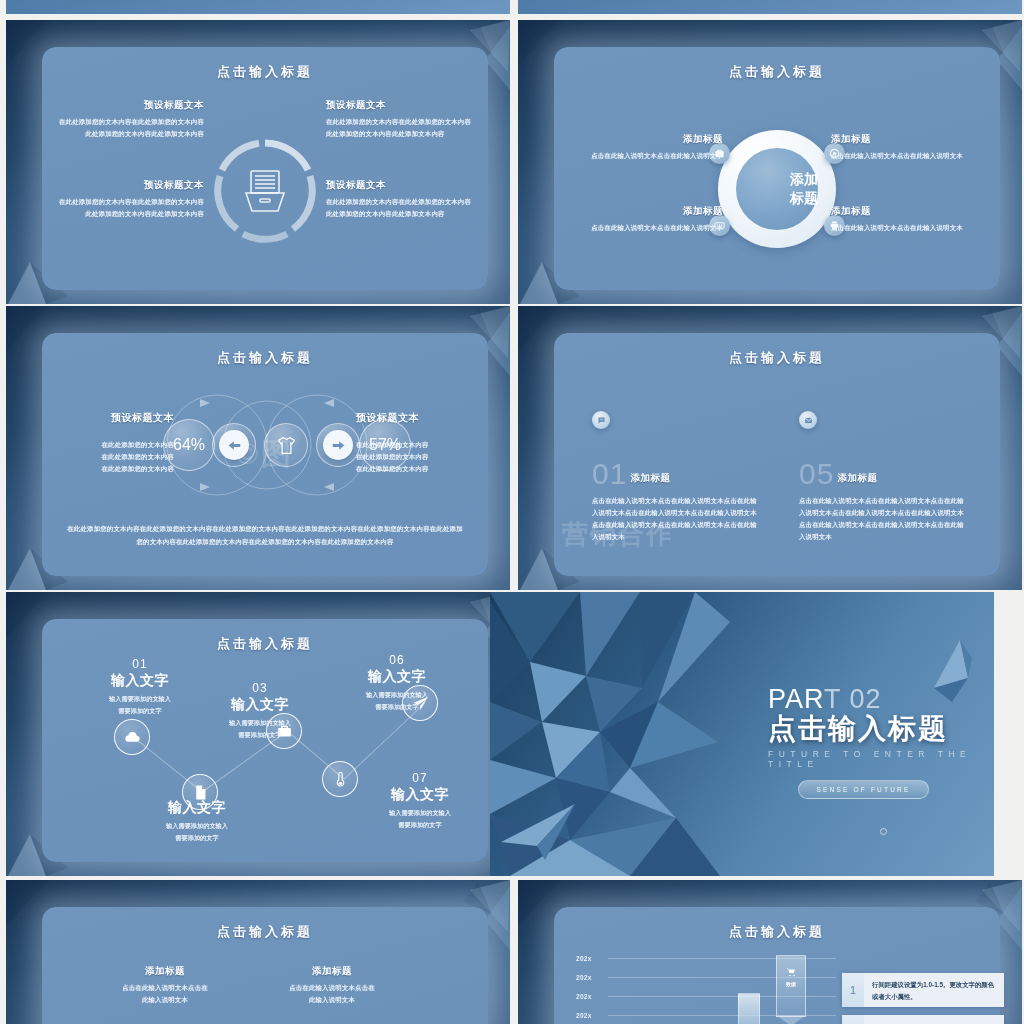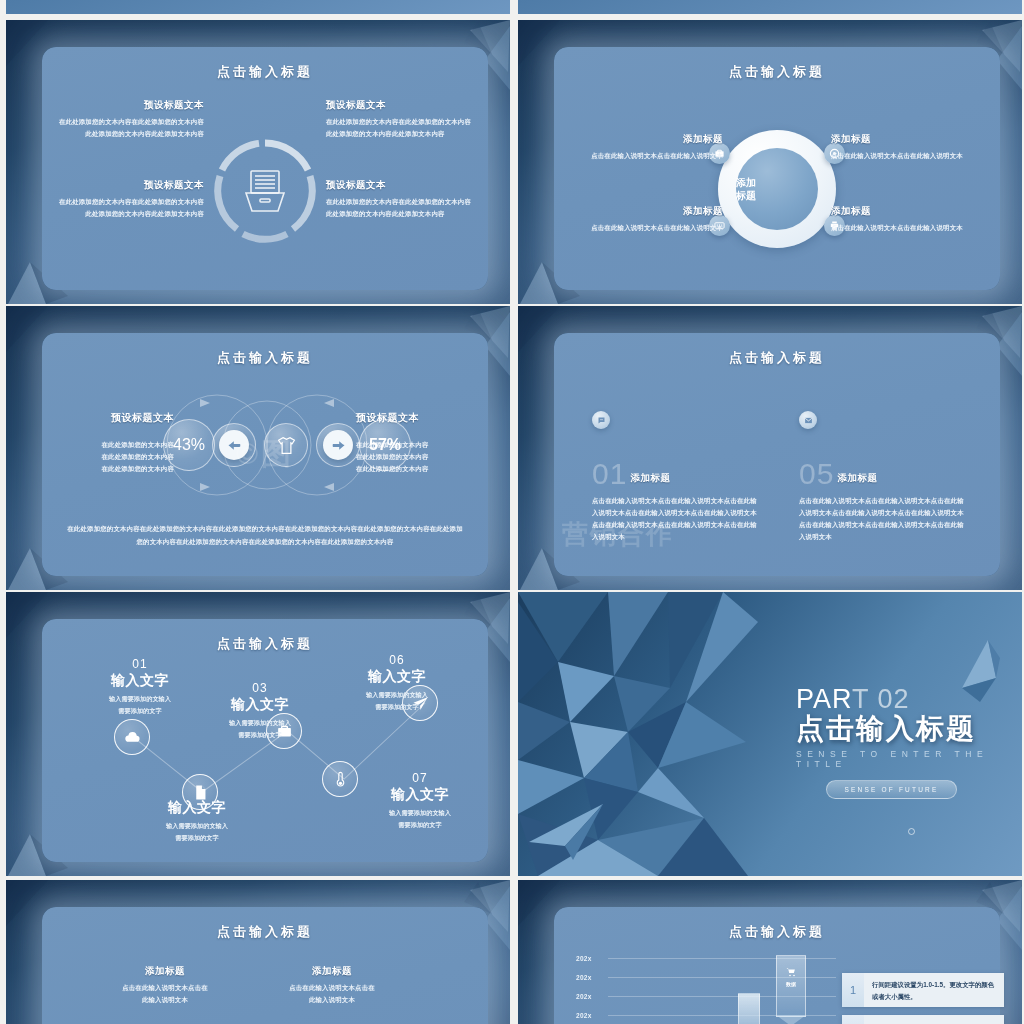--- a/index.html
+++ b/index.html
@@ -76,22 +76,22 @@
     width: 118px; height: 118px; margin: -59px 0 0 -59px;
     border-radius: 50%;
     background: radial-gradient(circle at 35% 25%, #ffffff 0%, #f2f7fb 45%, #dce8f3 100%);
     box-shadow: 0 3px 10px rgba(25,55,90,.25);
   }
   .donut-in {
     position: absolute; left: 50%; top: 50%;
     width: 82px; height: 82px; margin: -41px 0 0 -41px;
     border-radius: 50%;
     background: radial-gradient(circle at 38% 28%, #9dbcd8 0%, #7ea5c9 55%, #6b93ba 100%);
-    display: flex; align-items: center; justify-content: flex-start;
-    color: #ffffff; font-size: 10px; font-weight: bold; line-height: 1.35;
+    display: flex; align-items: center; justify-content: flex-end;
+    color: #ffffff; font-size: 14px; font-weight: bold; line-height: 1.35;
     text-align: center;
   }
   .sat {
     position: absolute; width: 21px; height: 21px; border-radius: 50%;
     background: linear-gradient(145deg, #b9cfe3 0%, #8cb0cf 100%);
     display: flex; align-items: center; justify-content: center;
     box-shadow: 0 2px 5px rgba(20,50,85,.3);
   }
   .sat svg { width: 11px; height: 11px; fill: #ffffff; }
 
@@ -394,21 +394,21 @@
 在此处添加您的文本内容</div>
       </div>
 
       <div style="position:absolute; right:12px; top:78px; width:120px;" class="left-al">
         <div class="sub-h" style="font-size:10px;">预设标题文本</div>
         <div class="body-t" style="margin-top:14px; white-space:pre-line;">在此处添加您的文本内容
 在此处添加您的文本内容
 在此处添加您的文本内容</div>
       </div>
 
-      <div class="pc big" style="left:121px; top:86px;">43%</div>
+      <div class="pc big" style="left:121px; top:86px;">64%</div>
       <div class="pc mid" style="left:170px; top:90px;">
         <div class="chip" style="position:relative;">
           <svg viewBox="0 0 24 24" width="17" height="17">
               <path d="M4 12l7-6v4h9v4h-9v4z" fill="#6c92ba"></path>
               <rect x="4" y="11" width="16" height="1.6" fill="#6c92ba"></rect>
             </svg>
         </div>
       </div>
       <div class="pc mid" style="left:222px; top:90px;">
         <svg viewBox="0 0 24 24" width="21" height="21">
@@ -416,21 +416,21 @@
         </svg>
       </div>
       <div class="pc mid" style="left:274px; top:90px;">
         <div class="chip" style="position:relative;">
           <svg viewBox="0 0 24 24" width="17" height="17">
               <path d="M20 12l-7-6v4H4v4h9v4z" fill="#6c92ba"></path>
               <rect x="4" y="11" width="16" height="1.6" fill="#6c92ba"></rect>
             </svg>
         </div>
       </div>
-      <div class="pc big" style="left:317px; top:86px;font-weight:bold;">57%</div>
+      <div class="pc big" style="left:317px; top:86px;">57%</div>
 
       <div class="body-t ctr-al" style="position:absolute; left:22px; right:22px; top:190px; line-height:2;">在此处添加您的文本内容在此处添加您的文本内容在此处添加您的文本内容在此处添加您的文本内容在此处添加您的文本内容在此处添加您的文本内容在此处添加您的文本内容在此处添加您的文本内容在此处添加您的文本内容</div>
 
       <div class="wm">©图</div>
     </div>
   </div>
 
   <div class="slide" style="left:518px; top:306px;">
     <div class="bg-dark"></div>
     <svg class="shard" style="right:0; top:0; width:80px; height:90px;" viewBox="0 0 80 90">
@@ -562,21 +562,21 @@
       </div>
       <div class="nlabel ctr-al" style="left:318px; top:152px;">
         <div class="nnum">07</div>
         <div class="nhead">输入文字</div>
         <div class="nbody" style="white-space:pre-line;">输入需要添加的文输入
 需要添加的文字</div>
       </div>
     </div>
   </div>
 
-  <div class="slide" style="left:518px; top:592px;">
+  <div class="slide" style="left:490px; top:592px;">
     <div class="cover"></div>
     <svg style="position:absolute; left:0; top:0; width:290px; height:284px;" viewBox="0 0 290 284">
       <polygon points="0,0 90,0 40,70" fill="#2f5b82"></polygon>
       <polygon points="90,0 150,0 96,84" fill="#4a78a2"></polygon>
       <polygon points="0,10 40,70 0,110" fill="#234b72"></polygon>
       <polygon points="150,0 205,0 152,96" fill="#2a547c"></polygon>
       <polygon points="40,70 96,84 52,130" fill="#6b9ac3"></polygon>
       <polygon points="96,84 152,96 110,140" fill="#3d6b95"></polygon>
       <polygon points="205,0 240,30 168,110" fill="#5c8bb5"></polygon>
       <polygon points="0,110 52,130 0,168" fill="#356089"></polygon>
@@ -599,21 +599,21 @@
       <polygon points="26,50 60,40 44,64" fill="#3e6e99"></polygon>
     </svg>
     <svg style="position:absolute; left:5px; bottom:14px; width:90px; height:60px;" viewBox="0 0 90 60">
       <polygon points="80,2 6,40 42,44" fill="#7ea9cd"></polygon>
       <polygon points="80,2 42,44 50,58" fill="#4a7aa5"></polygon>
     </svg>
 
     <div style="position:absolute; left:278px; top:94px; width:215px;">
       <div class="part-no"><b>PAR</b><span>T 02</span></div>
       <div class="part-cn">点击输入标题</div>
-      <div class="part-en">SENSE TO ENTER THE TITLE</div>
+      <div class="part-en">FUTURE TO ENTER THE TITLE</div>
       <div style="text-align:center; margin-left:-24px;">
         <div class="pill">SENSE OF FUTURE</div>
       </div>
       <div style="position:absolute; left:112px; top:142px; width:7px; height:7px; border:1.2px solid rgba(255,255,255,.6); border-radius:50%;"></div>
     </div>
   </div>
 
   <div class="slide clip-bot" style="left:6px; top:880px;">
     <div class="bg-dark"></div>
     <svg class="shard" style="right:0; top:0; width:80px; height:90px;" viewBox="0 0 80 90">

